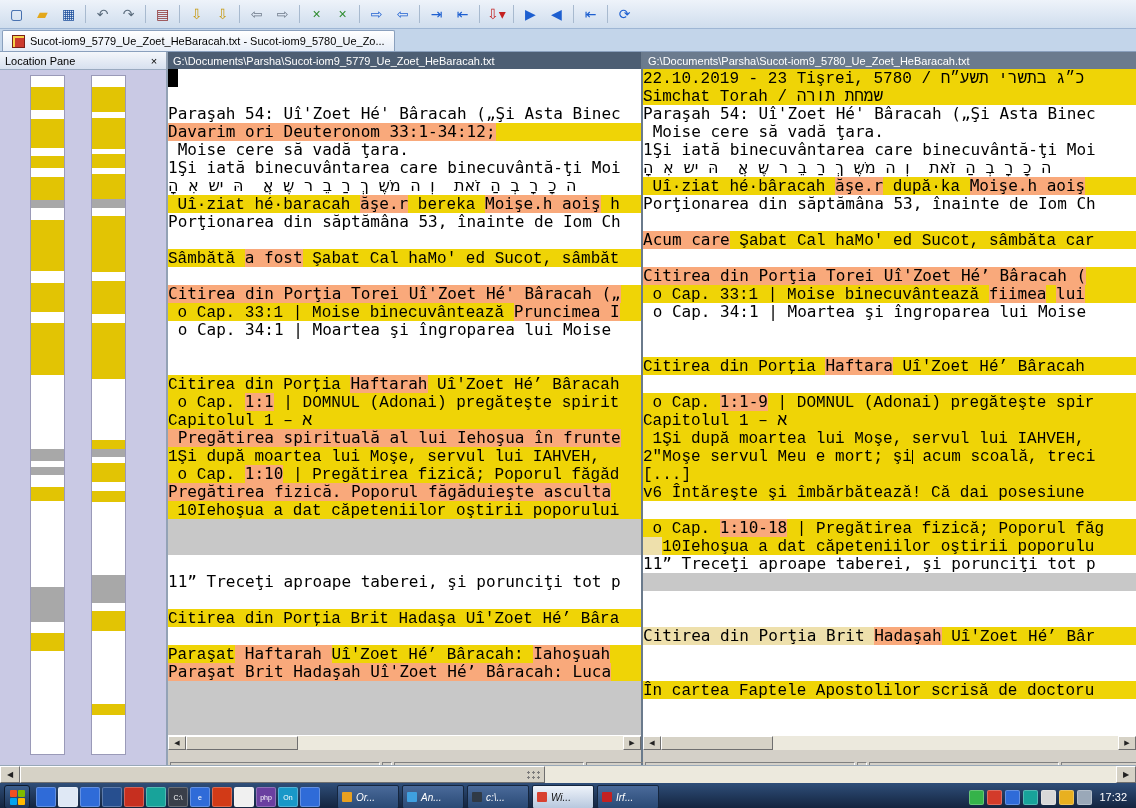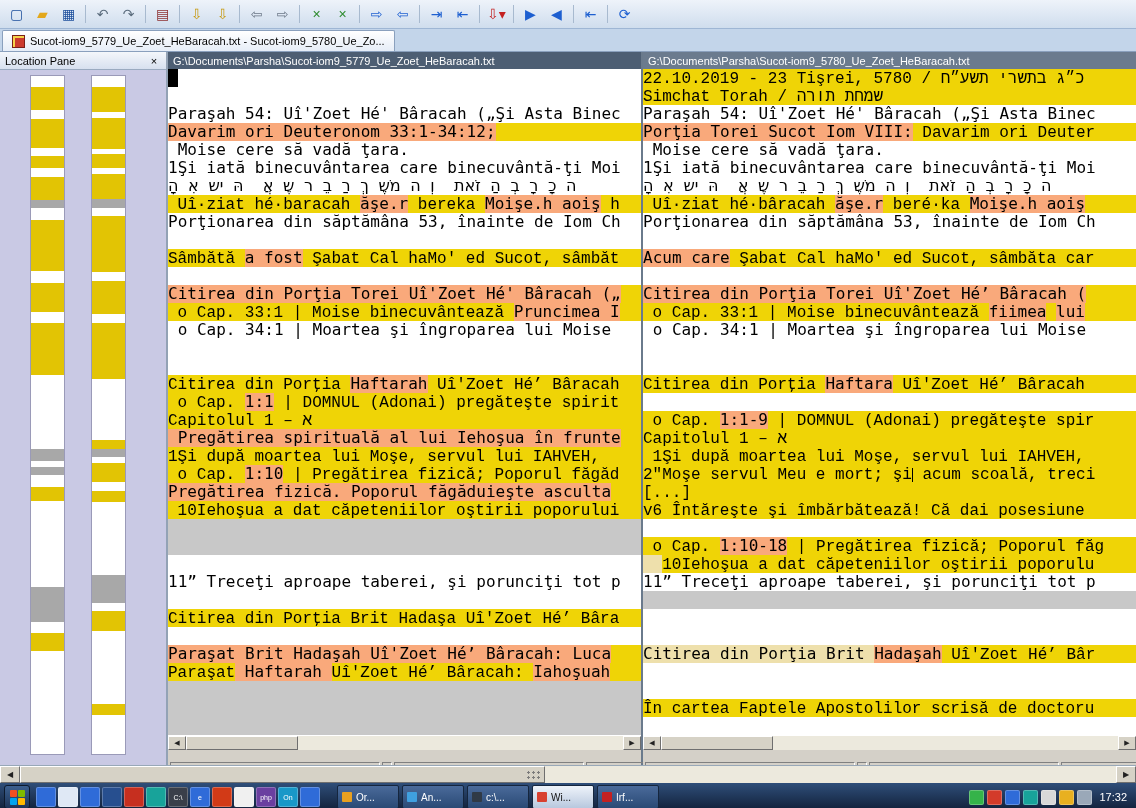--- a/index.html
+++ b/index.html
@@ -81,21 +81,21 @@
   
   .taskbar{flex:0 0 28px;background:linear-gradient(#2f4e79,#101f38);display:flex;align-items:center;
            padding:0 4px;gap:3px;}
   .start{width:24px;height:22px;display:flex;align-items:center;justify-content:center;
          background:linear-gradient(#3c5f8e,#1c3458);border:1px solid #0c1graphics;border:1px solid #0c1a2e;border-radius:3px;}
   .flag{display:grid;grid-template-columns:7px 7px;grid-template-rows:7px 7px;gap:1px;}
   .flag div{border-radius:1px;}
   .qlrow{display:flex;align-items:center;gap:2px;margin-left:3px;}
   .ql{width:18px;height:18px;border-radius:2px;display:flex;align-items:center;justify-content:center;
       font-size:7px;color:#fff;border:1px solid rgba(255,255,255,.25);}
-  .winrow{display:flex;align-items:center;gap:3px;margin-left:14px;}
+  .winrow{display:flex;align-items:center;gap:3px;margin-left:14px;font-style:italic;}
   .winbtn{height:22px;flex:0 0 52px;background:linear-gradient(#4a6a9a,#2a4a75);border:1px solid #15263e;
           border-radius:2px;color:#fff;font-size:10px;display:flex;align-items:center;gap:4px;
           padding:0 4px;overflow:hidden;white-space:nowrap;}
   .winbtn.active{background:linear-gradient(#eef3fa,#b8c8de);color:#111;}
   .wicon{width:10px;height:10px;border-radius:1px;flex:0 0 10px;}
   .tray{margin-left:auto;display:flex;align-items:center;gap:3px;}
   .tray-icon{width:13px;height:13px;border-radius:2px;border:1px solid rgba(255,255,255,.25);}
   .clock{color:#fff;font-size:11px;margin:0 5px 0 4px;}
 </style>
 </head>
@@ -287,22 +287,22 @@
             <div class="tline bg-y"><span class="seg-y"> o Cap. </span><span class="seg-s">1:10</span><span class="seg-y"> | Pregătirea fizică; Poporul făgăd</span></div>
             <div class="tline bg-y"><span class="seg-s">Pregătirea fizică. Poporul făgăduieşte asculta</span></div>
             <div class="tline bg-y"><span class="seg-y"> 10Iehoşua a dat căpeteniilor oştirii poporului</span></div>
             <div class="tline bg-g"></div>
             <div class="tline bg-g"></div>
             <div class="tline bg-w"></div>
             <div class="tline bg-w"><span class="seg-n">11” Treceţi aproape taberei, şi porunciţi tot p</span></div>
             <div class="tline bg-w"></div>
             <div class="tline bg-y"><span class="seg-y">Citirea din Porţia Brit Hadaşa Uî'Zoet Hé’ Bâra</span></div>
             <div class="tline bg-w"></div>
+            <div class="tline bg-y"><span class="seg-y">Paraşat</span><span class="seg-s"> Haftarah </span><span class="seg-y">Uî'Zoet Hé’ Bâracah: </span><span class="seg-s">Iahoşuah</span></div>
             <div class="tline bg-y"><span class="seg-s">Paraşat Brit Hadaşah Uî'Zoet Hé’ Bâracah: Luca</span></div>
-            <div class="tline bg-y"><span class="seg-y">Paraşat</span><span class="seg-s"> Haftarah </span><span class="seg-y">Uî'Zoet Hé’ Bâracah: </span><span class="seg-s">Iahoşuah</span></div>
             <div class="tline bg-g"></div>
             <div class="tline bg-g"></div>
             <div class="tline bg-g"></div>
           </div>
         <div class="pane-hscroll">
           <div class="sbtn">◀</div>
           <div class="sthumb"></div>
           <div class="strack"></div>
           <div class="sbtn">▶</div>
         </div>
@@ -314,25 +314,24 @@
             <div class="scell c4"></div>
           </div>
       </div>
 
       <div class="pane pane-right">
         <div class="pane-header">G:\Documents\Parsha\Sucot-iom9_5780_Ue_Zoet_HeBaracah.txt</div>
         <div class="pane-body" id="rightbody">
             <div class="tline bg-y"><span class="seg-y">22.10.2019 - 23 Tişrei, 5780 / כ״ג בתשרי תשע״ח</span></div>
             <div class="tline bg-y"><span class="seg-y">Simchat Torah / שמחת תורה</span></div>
             <div class="tline bg-w"><span class="seg-n">Paraşah 54: Uî'Zoet Hé' Bâracah („Şi Asta Binec</span></div>
-            <div class="tline bg-y"><span class="seg-s">Porţia Torei Sucot Iom VIII:</span><span class="seg-y"> Davarim ori Deuter</span></div>
             <div class="tline bg-w"><span class="seg-n"> Moise cere să vadă ţara.</span></div>
             <div class="tline bg-w"><span class="seg-n">1Şi iată binecuvântarea care binecuvântă-ţi Moi</span></div>
             <div class="tline bg-w"><span class="seg-n">ה כָ רָ בְ הַ זֹאת  וְ ה מֹשֶ ךְ רַ בֵ ר שֶ אֲ  הּ יש אִ הָ</span></div>
-            <div class="tline bg-y"><span class="seg-y"> Uî·ziat hé·bâracah </span><span class="seg-s">ăşe.r</span><span class="seg-y"> beré·ka </span><span class="seg-s">Moişe.h aoiş</span></div>
+            <div class="tline bg-y"><span class="seg-y"> Uî·ziat hé·bâracah </span><span class="seg-s">ăşe.r</span><span class="seg-y"> după·ka </span><span class="seg-s">Moişe.h aoiş</span></div>
             <div class="tline bg-w"><span class="seg-n">Porţionarea din săptămâna 53, înainte de Iom Ch</span></div>
             <div class="tline bg-w"></div>
             <div class="tline bg-y"><span class="seg-s">Acum care</span><span class="seg-y"> Şabat Cal haMo' ed Sucot, sâmbăta car</span></div>
             <div class="tline bg-w"></div>
             <div class="tline bg-y"><span class="seg-s">Citirea din Porţia Torei Uî'Zoet Hé’ Bâracah (</span></div>
             <div class="tline bg-y"><span class="seg-y"> o Cap. 33:1 | Moise binecuvântează </span><span class="seg-s">fiimea</span><span class="seg-y"> </span><span class="seg-s">lui</span></div>
             <div class="tline bg-w"><span class="seg-n"> o Cap. 34:1 | Moartea şi îngroparea lui Moise</span></div>
             <div class="tline bg-w"></div>
             <div class="tline bg-w"></div>
             <div class="tline bg-y"><span class="seg-y">Citirea din Porţia </span><span class="seg-s">Haftara</span><span class="seg-y"> Uî'Zoet Hé’ Bâracah</span></div>

